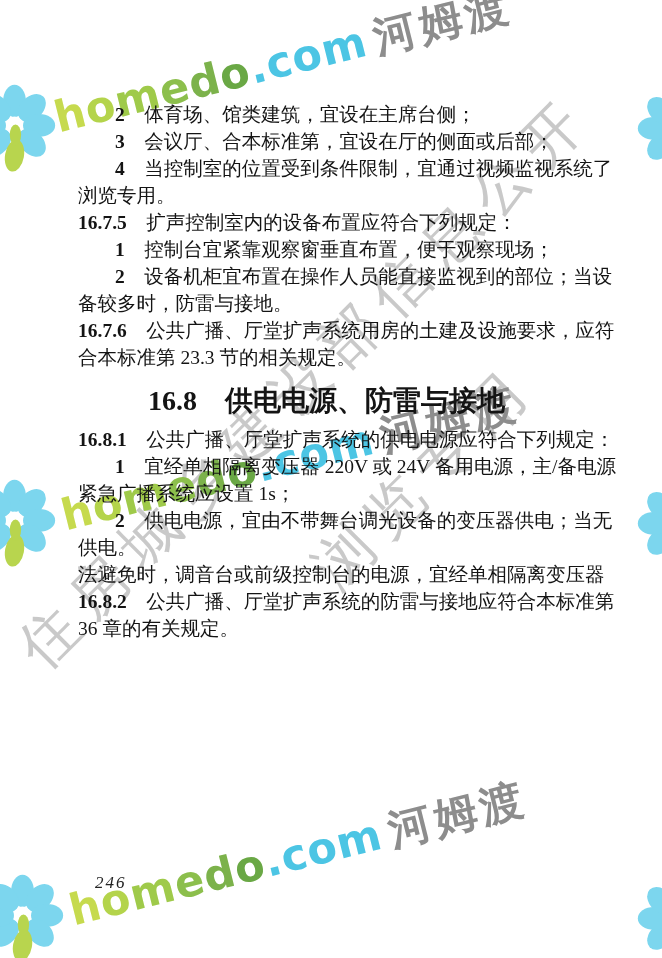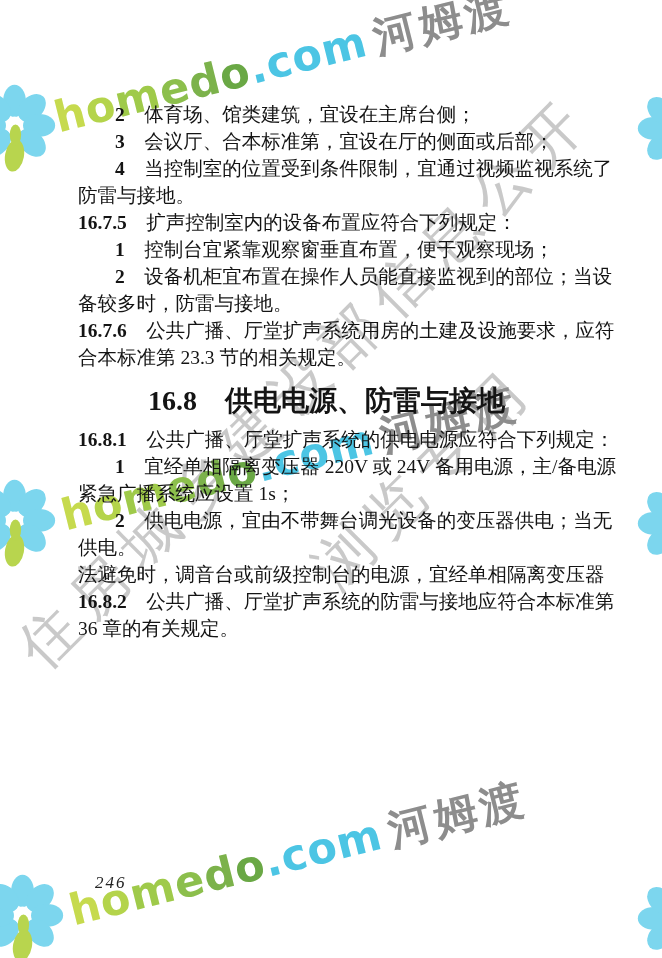--- a/index.html
+++ b/index.html
@@ -139,21 +139,21 @@
     <ellipse cx="50" cy="80" rx="10" ry="17" fill="#b8d54e" transform="rotate(10 50 80)"></ellipse>
     <circle cx="50" cy="48" r="9" fill="#ffffff"></circle>
     <ellipse cx="51" cy="58" rx="6" ry="11" fill="#b8d54e"></ellipse>
   </svg></div>
     </div>
 
   <div class="text-col" id="text-col">
       <div class="line indent"><span class="bold">2</span><span>　体育场、馆类建筑，宜设在主席台侧；</span></div>
       <div class="line indent"><span class="bold">3</span><span>　会议厅、合本标准第，宜设在厅的侧面或后部；</span></div>
       <div class="line indent"><span class="bold">4</span><span>　当控制室的位置受到条件限制，宜通过视频监视系统了</span></div>
-      <div class="line"><span>防雷与接地。</span></div>
+      <div class="line"><span>浏览专用。</span></div>
       <div class="line"><span class="bold">16.7.5</span><span>　扩声控制室内的设备布置应符合下列规定：</span></div>
       <div class="line indent"><span class="bold">1</span><span>　控制台宜紧靠观察窗垂直布置，便于观察现场；</span></div>
       <div class="line indent"><span class="bold">2</span><span>　设备机柜宜布置在操作人员能直接监视到的部位；当设</span></div>
       <div class="line"><span>备较多时，防雷与接地。</span></div>
       <div class="line"><span class="bold">16.7.6</span><span>　公共广播、厅堂扩声系统用房的土建及设施要求，应符</span></div>
       <div class="line"><span>合本标准第 23.3 节的相关规定。</span></div>
       <div class="heading"><span class="bold">16.8　供电电源、防雷与接地</span></div>
       <div class="line"><span class="bold">16.8.1</span><span>　公共广播、厅堂扩声系统的供电电源应符合下列规定：</span></div>
       <div class="line indent"><span class="bold">1</span><span>　宜经单相隔离变压器 220V 或 24V 备用电源，主/备电源</span></div>
       <div class="line"><span>紧急广播系统应设置 1s；</span></div>

